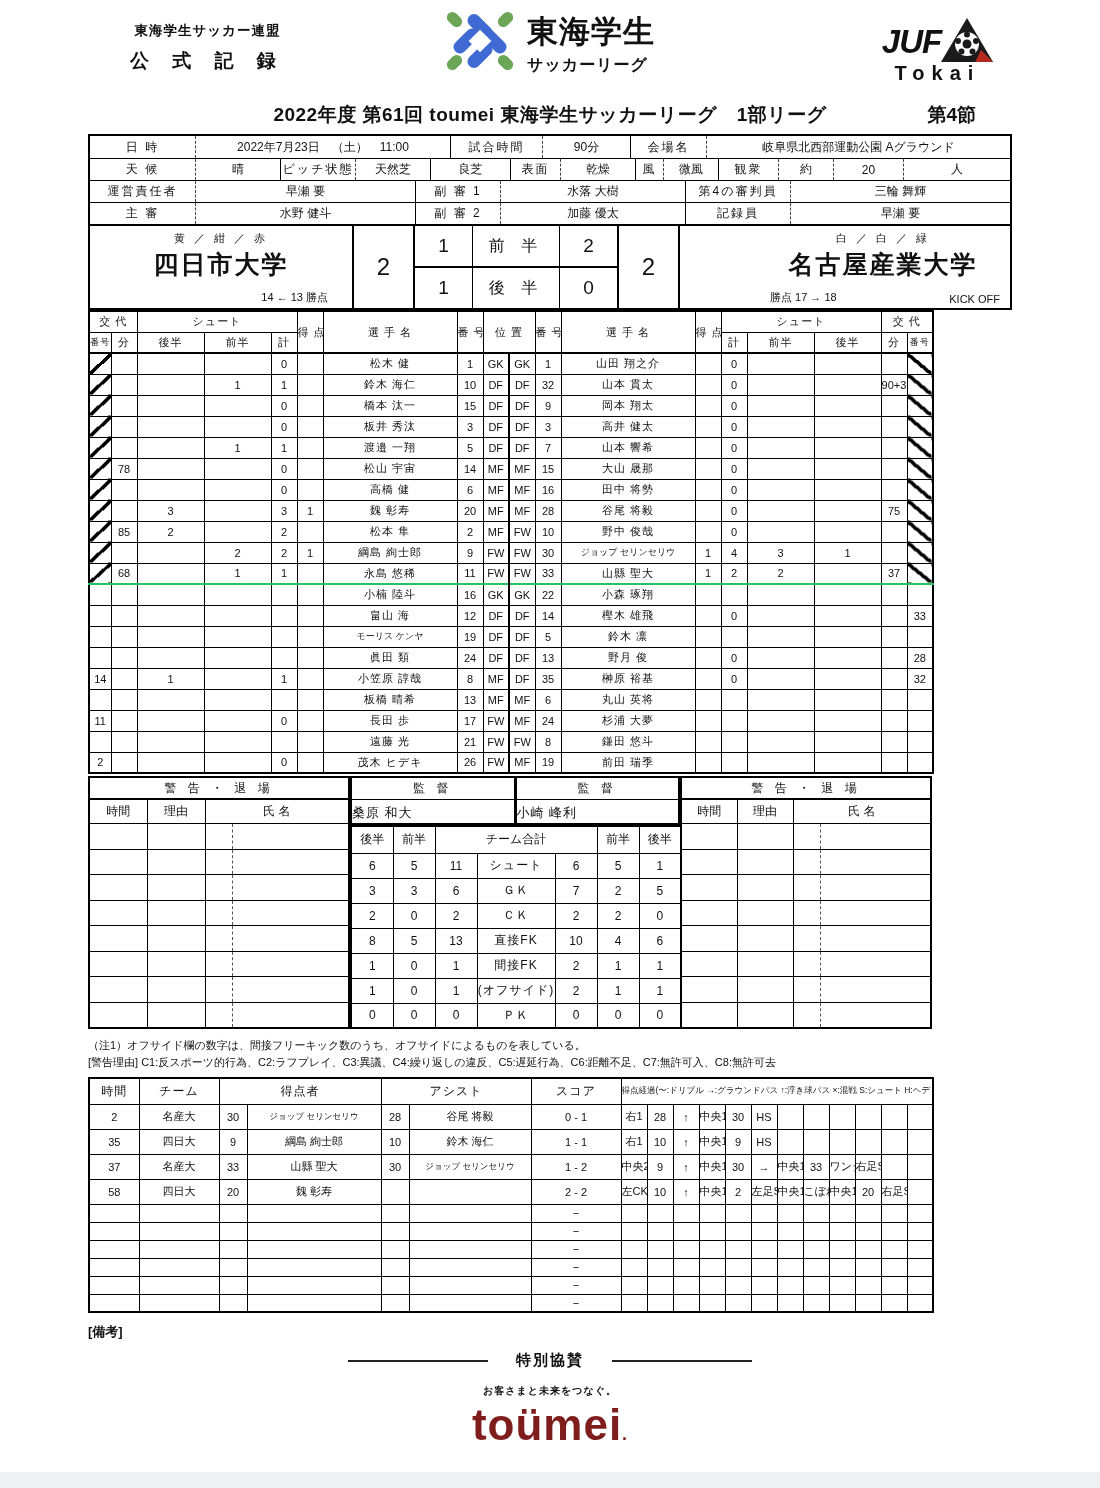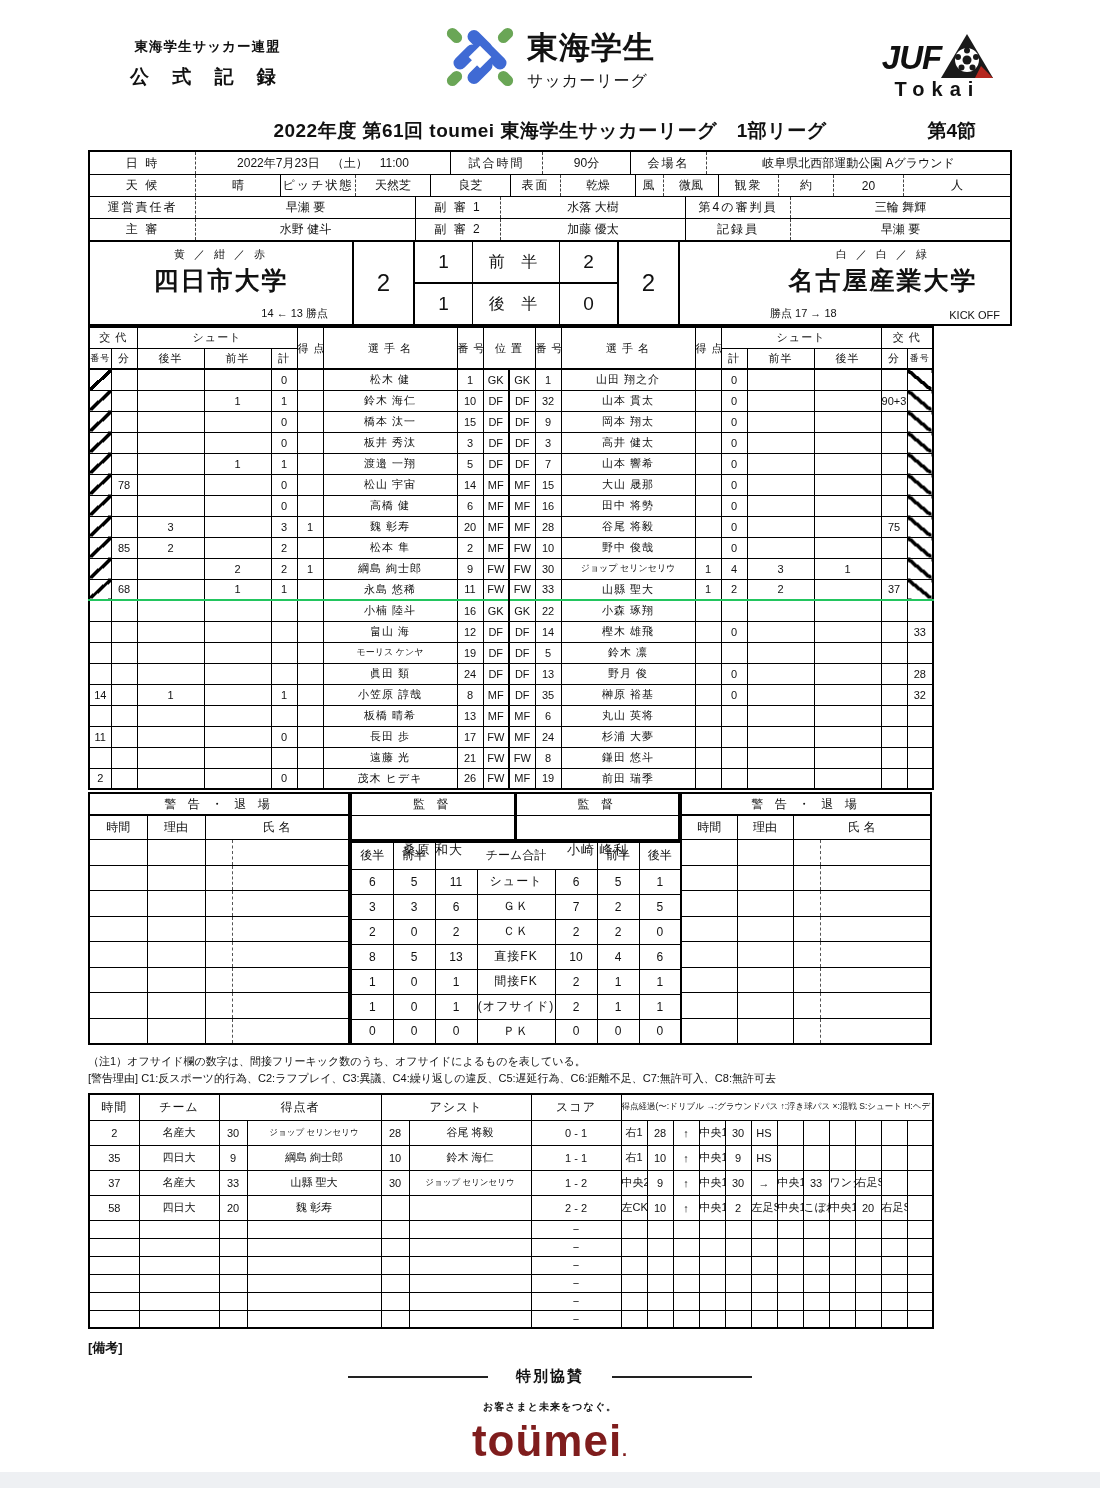--- a/index.html
+++ b/index.html
@@ -1,31 +1,31 @@
 <!DOCTYPE html>
 <html><head>
 <meta charset="utf-8">
 <style>
   * { margin:0; padding:0; box-sizing:border-box; }
   html,body { background:#ffffff; }
   body {
     width:1100px; height:1488px; position:relative;
     font-family:"Liberation Sans", sans-serif; color:#111;
   }
-  .content { width:924px; margin:16px auto; position:relative; }
+  .content { width:924px; margin:0 auto; position:relative; }
 
   
   .top-header { height:100px; position:relative; padding-top:16px; }
   .org-block { position:absolute; left:42px; top:22px; text-align:center; }
   .org-line1 { font-size:13.5px; font-weight:bold; letter-spacing:1px; }
   .org-line2 { font-size:19px; font-weight:bold; letter-spacing:9px; margin-top:8px; }
   .league-logo { position:absolute; left:50%; transform:translateX(-50%); top:6px; display:flex; align-items:center; gap:12px; }
   .league-texts { text-align:left; }
   .league-name { font-size:31px; font-weight:bold; letter-spacing:1px; }
-  .league-sub { font-size:16px; font-weight:normal; letter-spacing:1px; margin-top:2px; }
+  .league-sub { font-size:16px; font-weight:bold; letter-spacing:1px; margin-top:2px; }
   .jufa { position:absolute; right:12px; top:18px; width:125px; text-align:center; }
   .jufa-row { display:flex; align-items:center; justify-content:center; }
   .jufa-word { font-size:33px; font-weight:bold; font-style:italic; letter-spacing:-1px; }
   .jufa-bottom { font-size:20px; font-weight:bold; letter-spacing:7px; margin-top:-4px; }
 
   
   .title-row { height:34px; position:relative; text-align:center; }
   .title-main { font-size:19px; font-weight:bold; letter-spacing:0.5px; line-height:30px; }
   .title-section { position:absolute; right:36px; top:0; font-size:19px; font-weight:bold; line-height:30px; }
 
@@ -78,24 +78,24 @@
   .caut { width:262px; border:2px solid #000; border-collapse:collapse; table-layout:fixed; }
   .caut.right { width:252px; }
   .caut th, .caut td { border:1px solid #000; text-align:center; font-size:12px; font-weight:normal; }
   .caut .sec-title { height:22px; letter-spacing:4px; border-bottom:2px solid #000; }
   .caut .sub-h { height:24px; }
   .caut td { height:25px; }
   .name-cell { position:relative; }
   .name-cell .numdiv { position:absolute; left:26px; top:0; bottom:0; border-left:1px dashed #555; }
   .center-col { width:330px; display:flex; flex-direction:column; }
   .managers { display:flex; height:49px; }
-  .mgr-block { flex:1; border:2px solid #000; border-left-width:1px; display:flex; flex-direction:column;gap:21px; }
+  .mgr-block { flex:1; border:2px solid #000; border-left-width:1px; display:flex; flex-direction:column; }
   .mgr-block:first-child { border-left-width:2px; }
   .mgr-title { height:22px; border-bottom:1px solid #000; text-align:center; font-size:12px; letter-spacing:4px; line-height:21px; }
-  .mgr-name { flex:1; text-align:center; font-size:13px; line-height:25px; letter-spacing:1px; }
+  .mgr-name { flex:1; font-size:13px; line-height:25px; letter-spacing:1px; }
   table.totals { border-collapse:collapse; border:2px solid #000; table-layout:fixed; width:330px; }
   table.totals th, table.totals td { border:1px solid #000; text-align:center; font-size:12px; font-weight:normal; }
   table.totals th { height:27px; }
   table.totals td { height:25px; }
   td.tot-label { font-size:11.5px; letter-spacing:1px; }
 
   
   .notes { margin-top:8px; font-size:11px; line-height:17px; }
 
   

